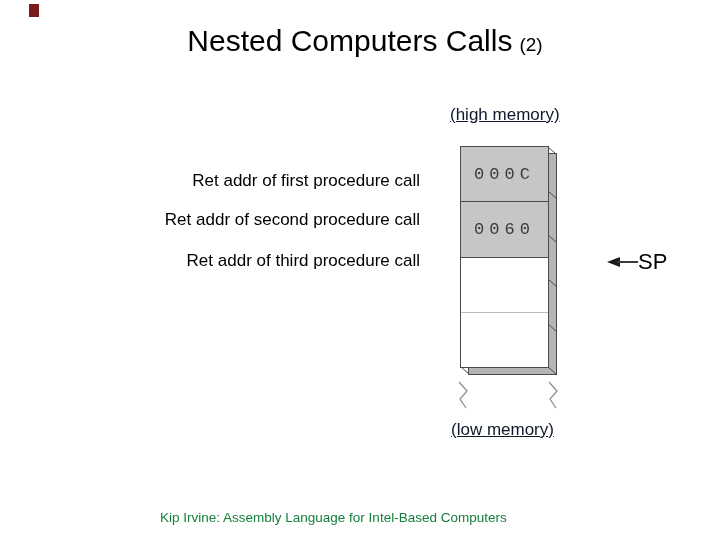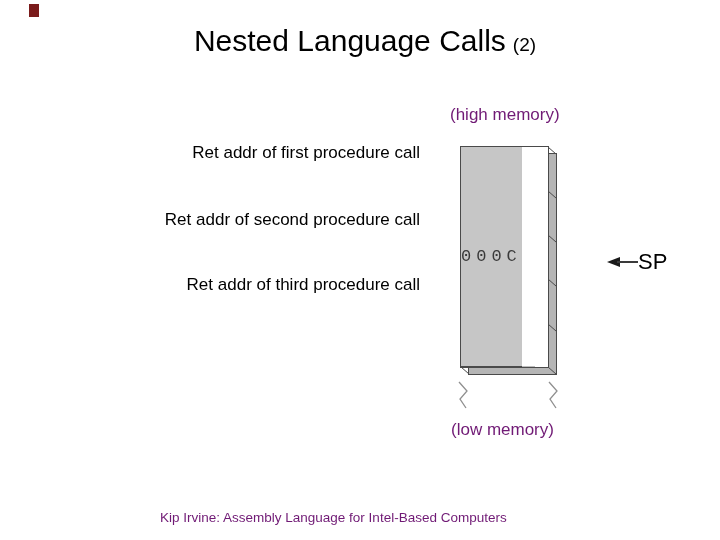--- a/index.html
+++ b/index.html
@@ -27,46 +27,47 @@
   }
   .slide-title .suffix { font-size: 19px; margin-left: 7px; }
 
   .row-label {
     position: absolute; right: 300px;
     font-size: 17px; line-height: 18px;
     color: #000;
     white-space: nowrap;
     text-align: right;
   }
-  .row-label.l1 { top: 144px; }
+  .row-label.l1 { top: 172px; }
   .row-label.l2 { top: 211px; margin-left: 36px; }
-  .row-label.l3 { top: 252px; margin-top: 24px; }
+  .row-label.l3 { top: 252px; }
 
   .mem-label {
     position: absolute;
     font-size: 17px;
-    color: #701a75;
+    color: #0f172a;
     white-space: nowrap;
+    text-decoration: underline;
   }
   .mem-label.high { left: 450px; top: 105px; }
   .mem-label.low  { left: 451px; top: 420px; }
 
   .stack { position: absolute; left: 460px; top: 146px; width: 97px; height: 229px; }
   .stack-shadow {
     position: absolute; left: 8px; top: 7px;
     width: 89px; height: 222px;
     background: #b5b5b5;
     border: 1px solid #4a4a4a;
   }
   .stack-front {
     position: absolute; left: 0; top: 0;
     width: 89px; height: 222px;
     background: #ffffff;
     border: 1px solid #4a4a4a;
-    display: flex; flex-direction: row;
+    display: flex; flex-direction: column;
   }
   .stack-cell {
     flex: 1;
     display: flex; align-items: center; justify-content: center;
     font-family: "Liberation Mono", "DejaVu Sans Mono", monospace;
     font-size: 17px;
     letter-spacing: 5px;
     color: #3a3a3a;
   }
   .stack-cell.filled { background: #c6c6c6; border-bottom: 1px solid #4a4a4a; }
@@ -93,43 +94,44 @@
     color: #000;
   }
 
   .zigzag { position: absolute; }
   .zigzag.left  { left: 456px; top: 381px; }
   .zigzag.right { left: 546px; top: 381px; }
 
   .footer-caption {
     position: absolute; left: 160px; top: 510px;
     font-size: 13.5px;
-    color: #701a75;
+    color: #15803d;
     white-space: nowrap;
   }
 </style>
 </head>
 <body>
 
 <div class="accent-mark"></div>
 
 <div class="slide-title">
-  <span>Nested Language Calls</span><span class="suffix">(2)</span>
+  <span>Nested Computers Calls</span><span class="suffix">(2)</span>
 </div>
 
 <div class="row-label l1">Ret addr of first procedure call</div>
 <div class="row-label l2">Ret addr of second procedure call</div>
 <div class="row-label l3">Ret addr of third procedure call</div>
 
 <div class="mem-label high">(high memory)</div>
 
 <div class="stack">
   <div class="stack-shadow"></div>
   <div class="stack-front">
     <div class="stack-cell filled">000C</div>
+    <div class="stack-cell filled">0060</div>
     <div class="stack-cell empty b-light"></div>
     <div class="stack-cell empty"></div>
   </div>
   <svg class="stack-notches" width="97" height="229">
     <line x1="88" y1="1" x2="96" y2="8" stroke="#4a4a4a" stroke-width="1"></line>
     <line x1="88" y1="45" x2="96" y2="52" stroke="#4a4a4a" stroke-width="1"></line>
     <line x1="88" y1="89" x2="96" y2="96" stroke="#4a4a4a" stroke-width="1"></line>
     <line x1="88" y1="133" x2="96" y2="140" stroke="#4a4a4a" stroke-width="1"></line>
     <line x1="88" y1="178" x2="96" y2="185" stroke="#4a4a4a" stroke-width="1"></line>
     <line x1="88" y1="221" x2="96" y2="228" stroke="#4a4a4a" stroke-width="1"></line>

